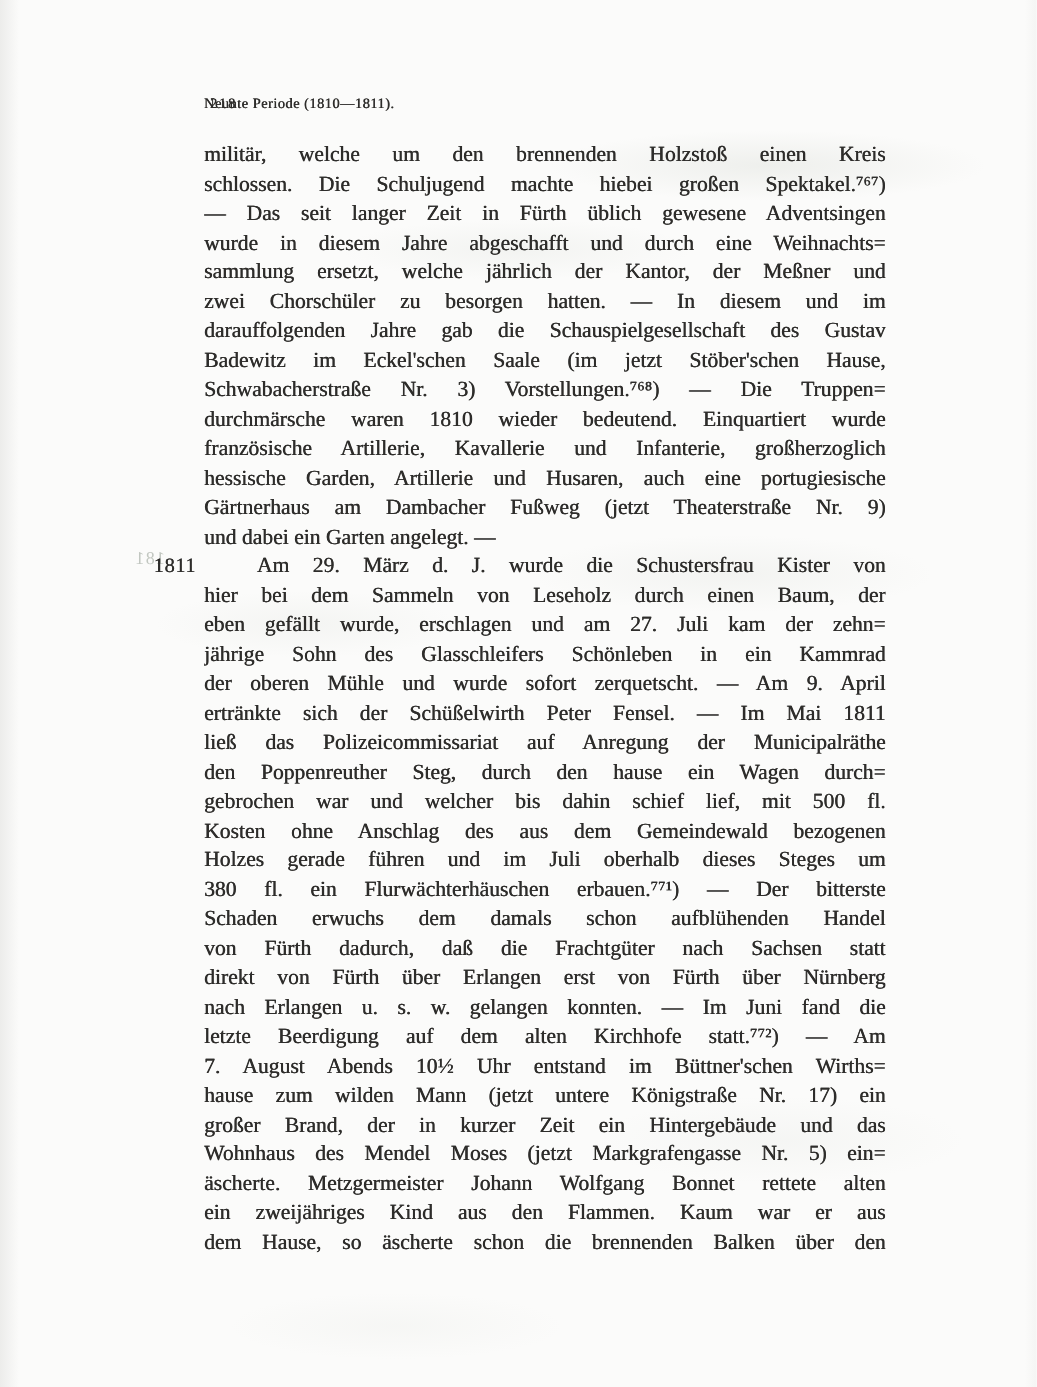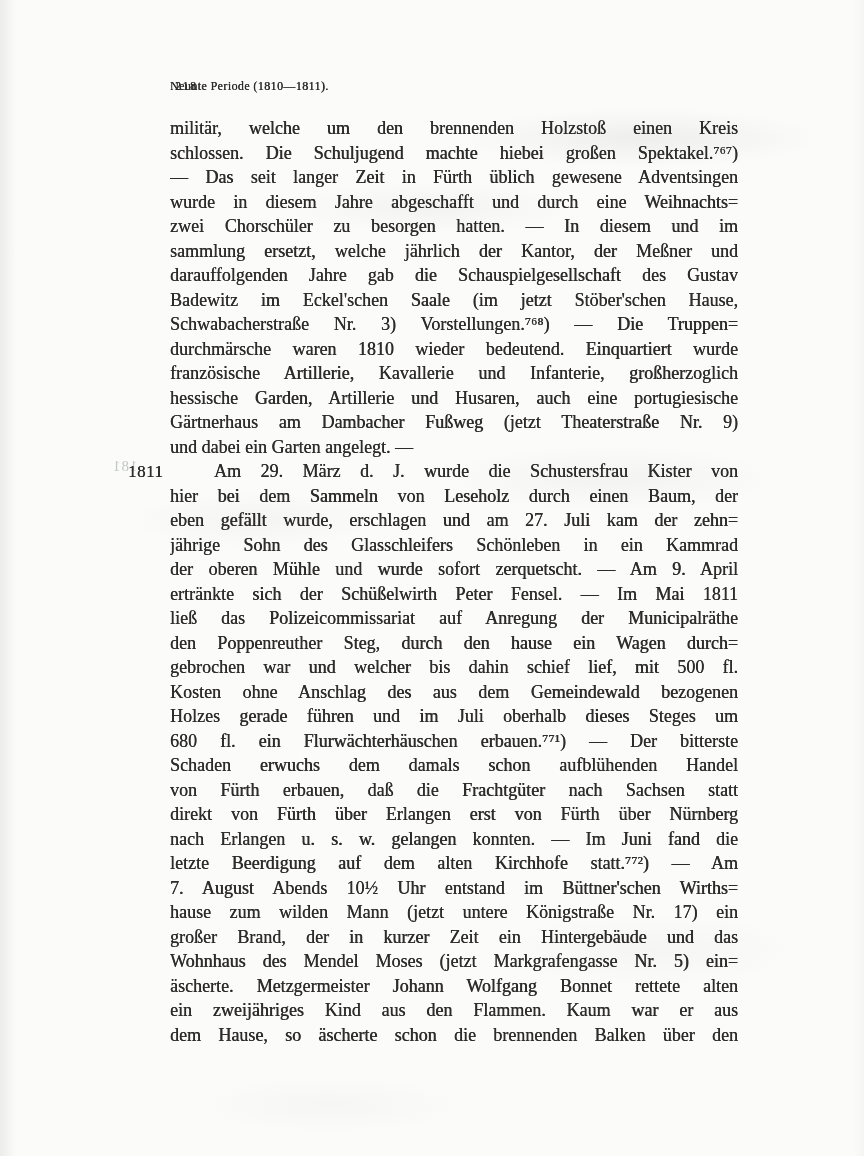--- a/index.html
+++ b/index.html
@@ -99,22 +99,22 @@
   </div>
 
   <span class="ghost">181</span>
 
   <div class="text-block">
       <div class="block">
         <div class="line">militär, welche um den brennenden Holzstoß einen Kreis</div>
         <div class="line">schlossen. Die Schuljugend machte hiebei großen Spektakel.⁷⁶⁷)</div>
         <div class="line">— Das seit langer Zeit in Fürth üblich gewesene Adventsingen</div>
         <div class="line">wurde in diesem Jahre abgeschafft und durch eine Weihnachts=</div>
+        <div class="line">sammlung ersetzt, welche jährlich der Kantor, der Meßner und</div>
         <div class="line">zwei Chorschüler zu besorgen hatten. — In diesem und im</div>
-        <div class="line">sammlung ersetzt, welche jährlich der Kantor, der Meßner und</div>
         <div class="line">darauffolgenden Jahre gab die Schauspielgesellschaft des Gustav</div>
         <div class="line">Badewitz im Eckel'schen Saale (im jetzt Stöber'schen Hause,</div>
         <div class="line">Schwabacherstraße Nr. 3) Vorstellungen.⁷⁶⁸) — Die Truppen=</div>
         <div class="line">durchmärsche waren 1810 wieder bedeutend. Einquartiert wurde</div>
         <div class="line">französische Artillerie, Kavallerie und Infanterie, großherzoglich</div>
         <div class="line">hessische Garden, Artillerie und Husaren, auch eine portugiesische</div>
         <div class="line">Gärtnerhaus am Dambacher Fußweg (jetzt Theaterstraße Nr. 9)</div>
         <div class="line no-justify-last">und dabei ein Garten angelegt. —</div>
       </div>
       <div class="block">
@@ -123,23 +123,23 @@
         <div class="line">hier bei dem Sammeln von Leseholz durch einen Baum, der</div>
         <div class="line">eben gefällt wurde, erschlagen und am 27. Juli kam der zehn=</div>
         <div class="line">jährige Sohn des Glasschleifers Schönleben in ein Kammrad</div>
         <div class="line">der oberen Mühle und wurde sofort zerquetscht. — Am 9. April</div>
         <div class="line">ertränkte sich der Schüßelwirth Peter Fensel. — Im Mai 1811</div>
         <div class="line">ließ das Polizeicommissariat auf Anregung der Municipalräthe</div>
         <div class="line">den Poppenreuther Steg, durch den hause ein Wagen durch=</div>
         <div class="line">gebrochen war und welcher bis dahin schief lief, mit 500 fl.</div>
         <div class="line">Kosten ohne Anschlag des aus dem Gemeindewald bezogenen</div>
         <div class="line">Holzes gerade führen und im Juli oberhalb dieses Steges um</div>
-        <div class="line">680 fl. ein Flurwächterhäuschen erbauen.⁷⁷¹) — Der bitterste</div>
+        <div class="line">380 fl. ein Flurwächterhäuschen erbauen.⁷⁷¹) — Der bitterste</div>
         <div class="line">Schaden erwuchs dem damals schon aufblühenden Handel</div>
-        <div class="line">von Fürth erbauen, daß die Frachtgüter nach Sachsen statt</div>
+        <div class="line">von Fürth dadurch, daß die Frachtgüter nach Sachsen statt</div>
         <div class="line">direkt von Fürth über Erlangen erst von Fürth über Nürnberg</div>
         <div class="line">nach Erlangen u. s. w. gelangen konnten. — Im Juni fand die</div>
         <div class="line">letzte Beerdigung auf dem alten Kirchhofe statt.⁷⁷²) — Am</div>
         <div class="line">7. August Abends 10½ Uhr entstand im Büttner'schen Wirths=</div>
         <div class="line">hause zum wilden Mann (jetzt untere Königstraße Nr. 17) ein</div>
         <div class="line">großer Brand, der in kurzer Zeit ein Hintergebäude und das</div>
         <div class="line">Wohnhaus des Mendel Moses (jetzt Markgrafengasse Nr. 5) ein=</div>
         <div class="line">äscherte. Metzgermeister Johann Wolfgang Bonnet rettete alten</div>
         <div class="line">ein zweijähriges Kind aus den Flammen. Kaum war er aus</div>
         <div class="line">dem Hause, so äscherte schon die brennenden Balken über den</div>

